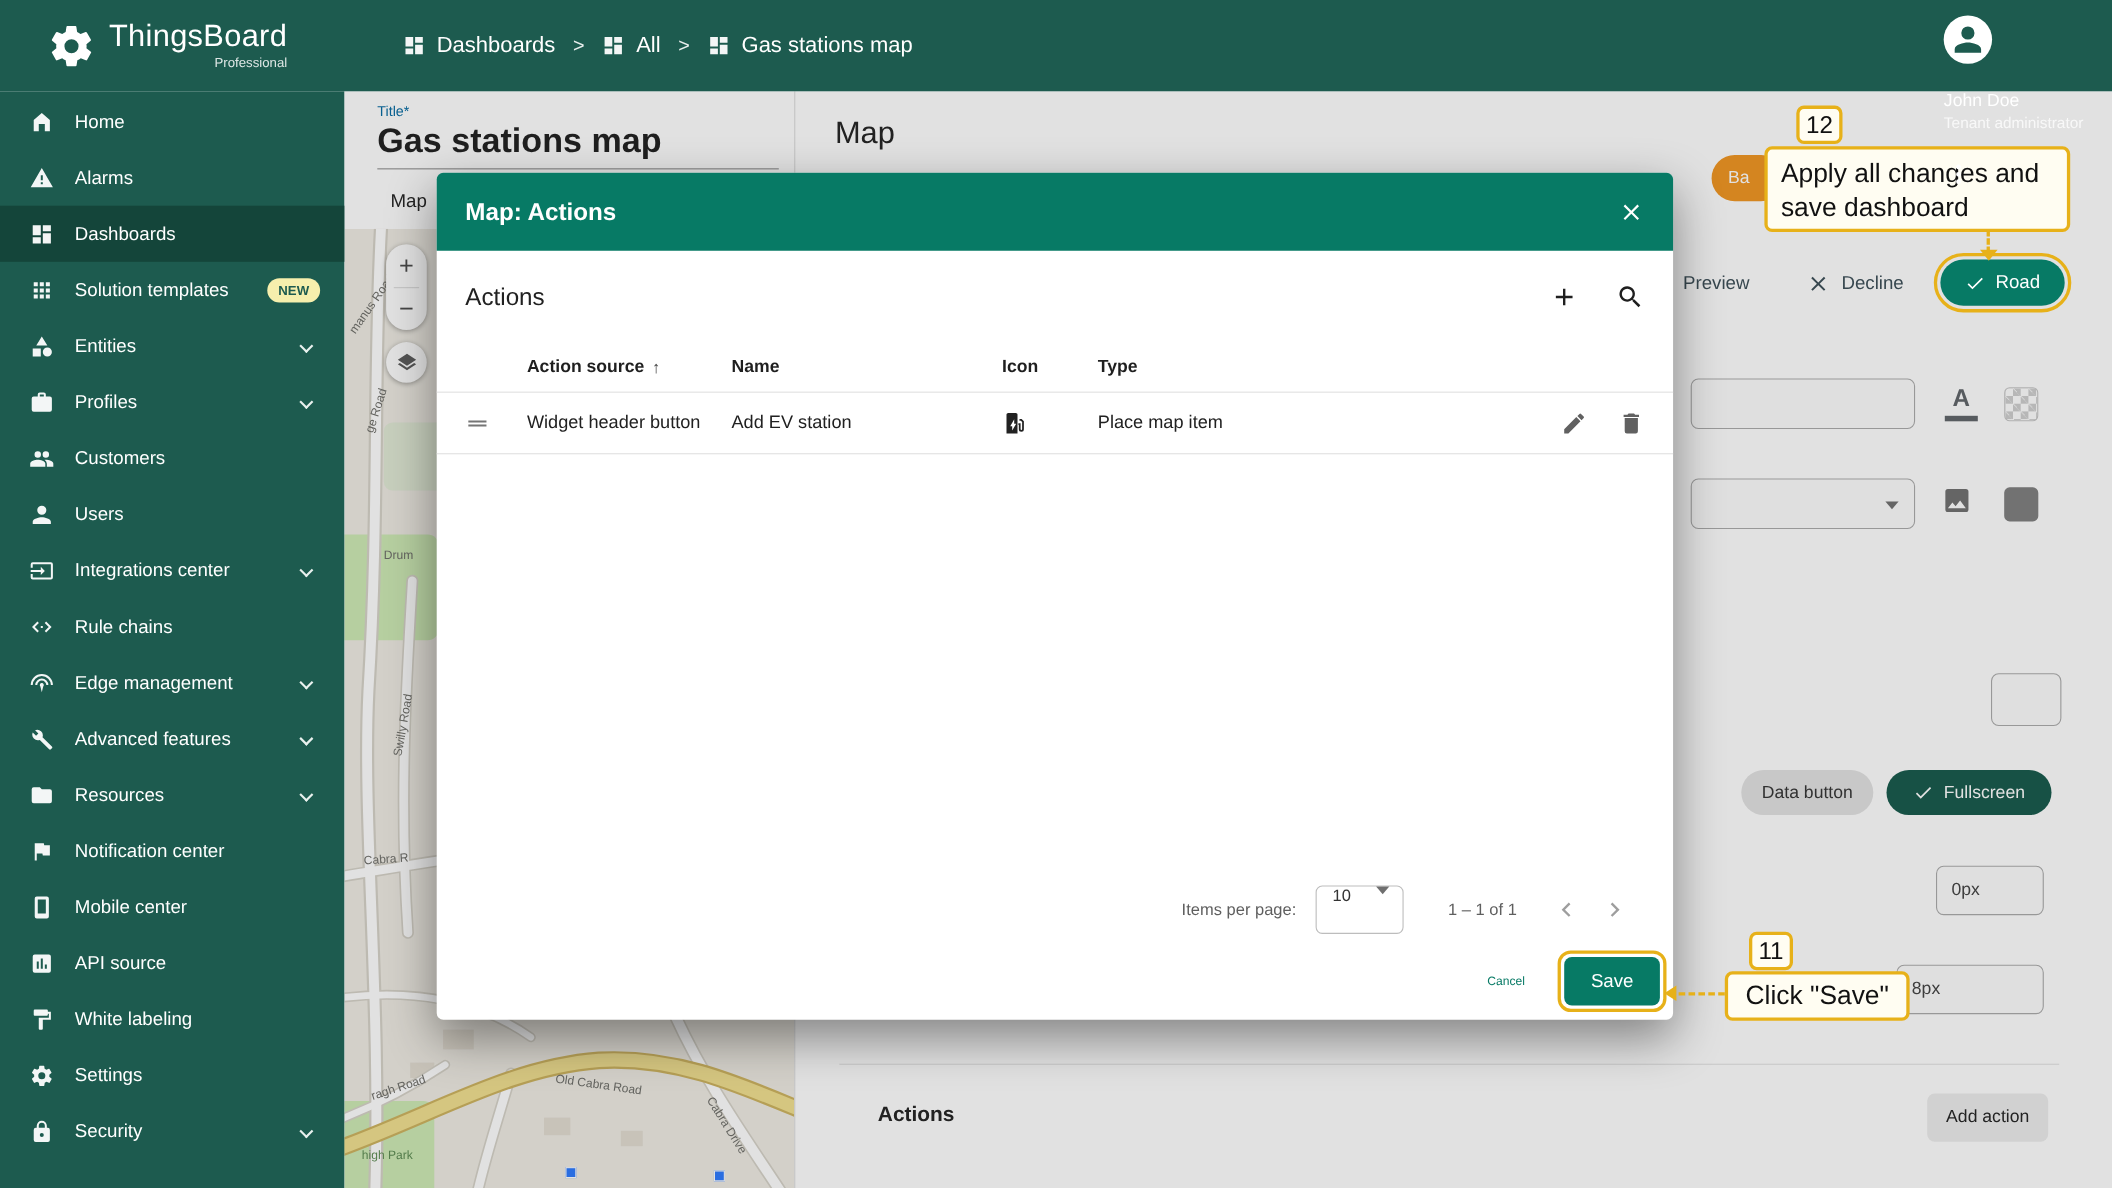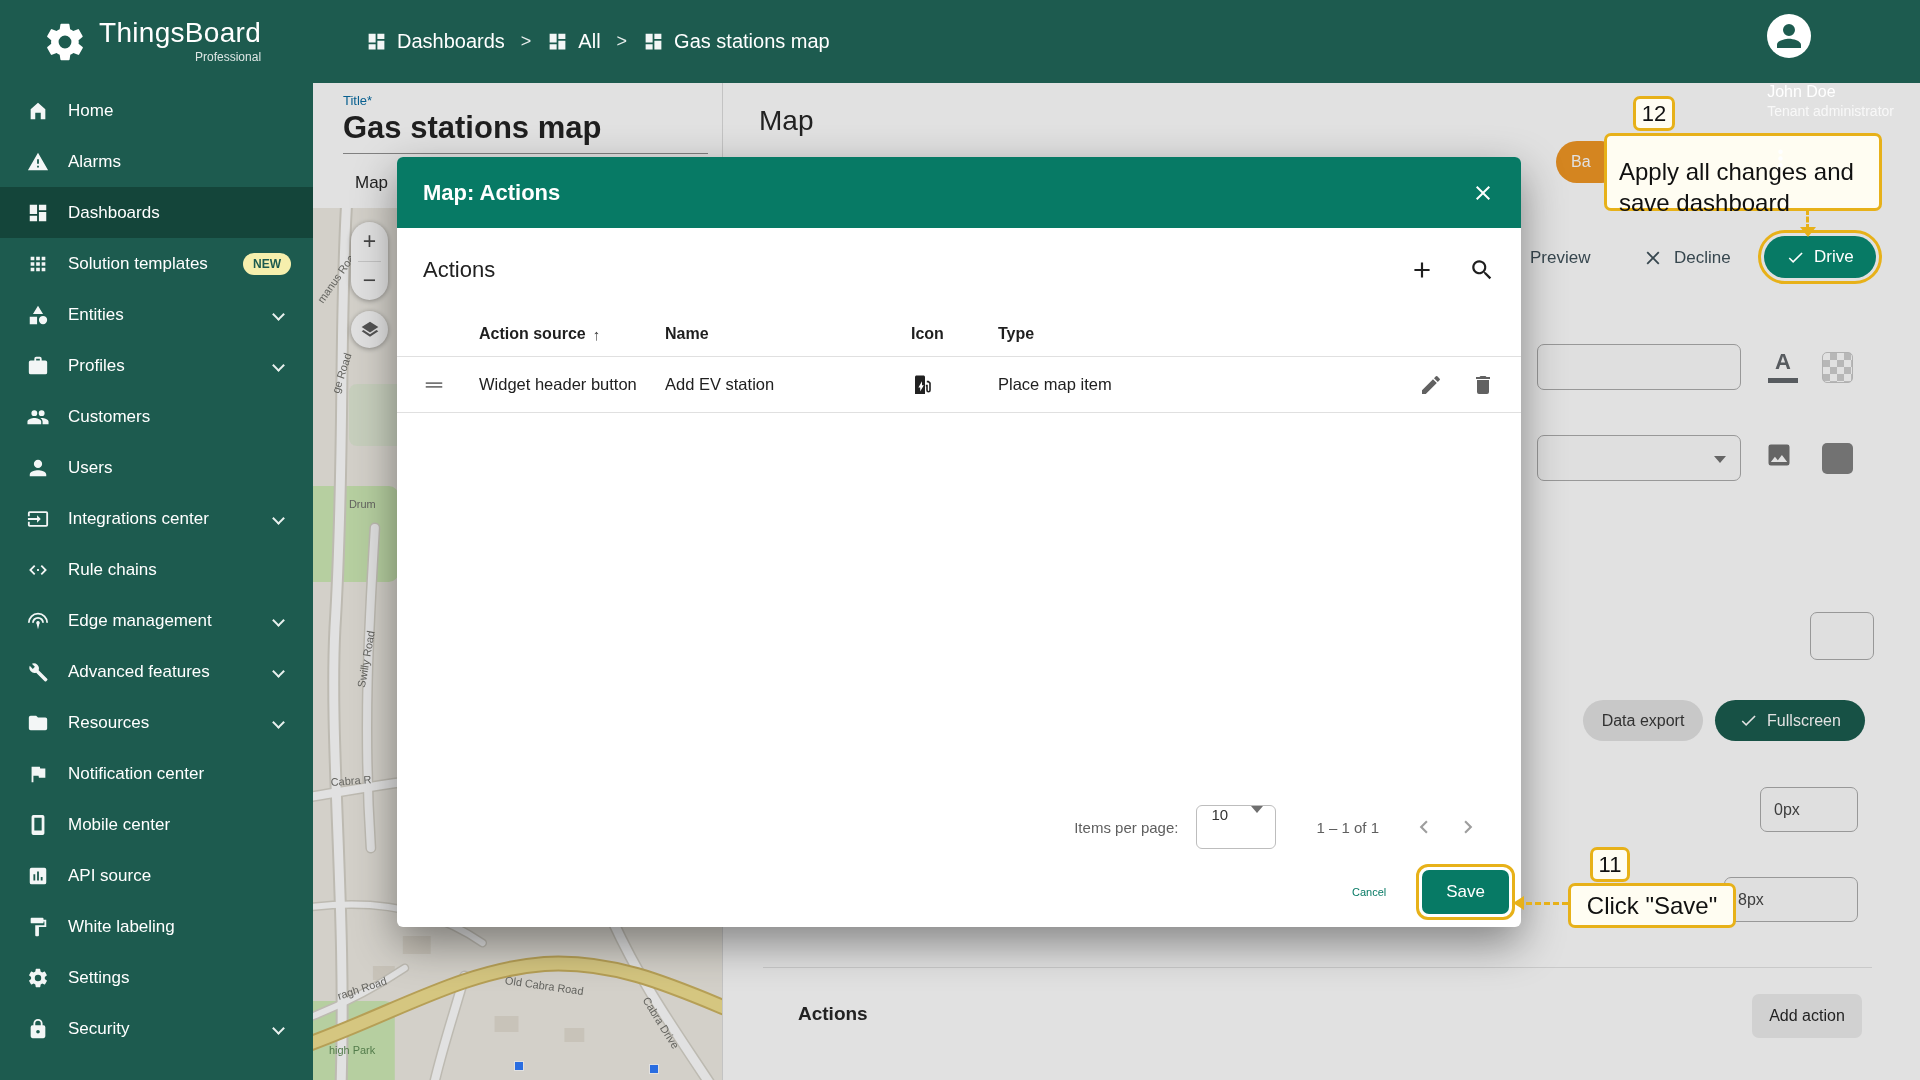--- a/index.html
+++ b/index.html
@@ -135,21 +135,21 @@
   .ring-save { border-radius:12px; margin-right:0; }
   .btn-save { background:var(--accent); color:#fff; height:44px; border-radius:7px; padding:0 24px; font-size:17px; font-weight:500; }
 
   
   .anno { position:absolute; z-index:20; }
   .anno-badge { background:#fffdf2; border:3px solid var(--gold); border-radius:7px; display:flex; align-items:center;
                 justify-content:center; font-size:22px; color:#111; }
   .badge-12 { left:1633px; top:96px; width:42px; height:35px; }
   .badge-11 { left:1590px; top:847px; width:40px; height:35px; }
   .anno-box { background:#fffdf2; border:3px solid var(--gold); border-radius:7px; color:#111; font-size:24px; line-height:31px; }
-  .box-12 { left:1604px; top:133px; width:278px; height:78px; padding:20px 12px; }
+  .box-12 { left:1604px; top:133px; width:278px; height:78px; padding:6px 12px; }
   .box-11 { left:1568px; top:883px; width:168px; height:45px; display:flex; align-items:center; justify-content:center; }
   .dash-v { left:1806px; top:209px; height:21px; border-left:3px dashed var(--gold); }
   .arrow-down { left:1800px; top:227px; width:0; height:0; border-left:8px solid transparent; border-right:8px solid transparent; border-top:10px solid var(--gold); }
   .dash-h { left:1526px; top:902px; width:42px; border-top:3px dashed var(--gold); }
   .arrow-left { left:1513px; top:896px; width:0; height:0; border-top:7px solid transparent; border-bottom:7px solid transparent; border-right:11px solid var(--gold); }
 </style>
 </head>
 <body>
 
 <div class="stage">
@@ -536,21 +536,21 @@
           <span class="caret"></span>
         </div>
       <span class="img-ic"><svg class="ic">
             <use href="#i-image"></use>
           </svg></span>
       <div class="darksq"></div>
 
       <div class="fld fld-lone"></div>
 
       <div class="pill pill-export">
-          <span>Data export</span>
+          <span>Data button</span>
         </div>
       <div class="pill pill-full">
         <svg class="ic">
             <use href="#i-check"></use>
           </svg>
         <span>Fullscreen</span>
       </div>
 
       <div class="fld fld-0px">0px</div>
       <div class="fld fld-8px">8px</div>
@@ -574,21 +574,21 @@
       <svg class="ic">
           <use href="#i-close"></use>
         </svg>
       <span>Decline</span>
     </button>
     <div class="ring ring-apply">
       <button class="btn-apply">
         <svg class="ic">
             <use href="#i-check"></use>
           </svg>
-        <span>Drive</span>
+        <span>Road</span>
       </button>
     </div>
   </div>
 
   <section class="dialog">
     <div class="dlg-header">
       <span class="dlg-title">Map: Actions</span>
       <button class="dlg-close">
         <svg class="ic">
             <use href="#i-close"></use>

